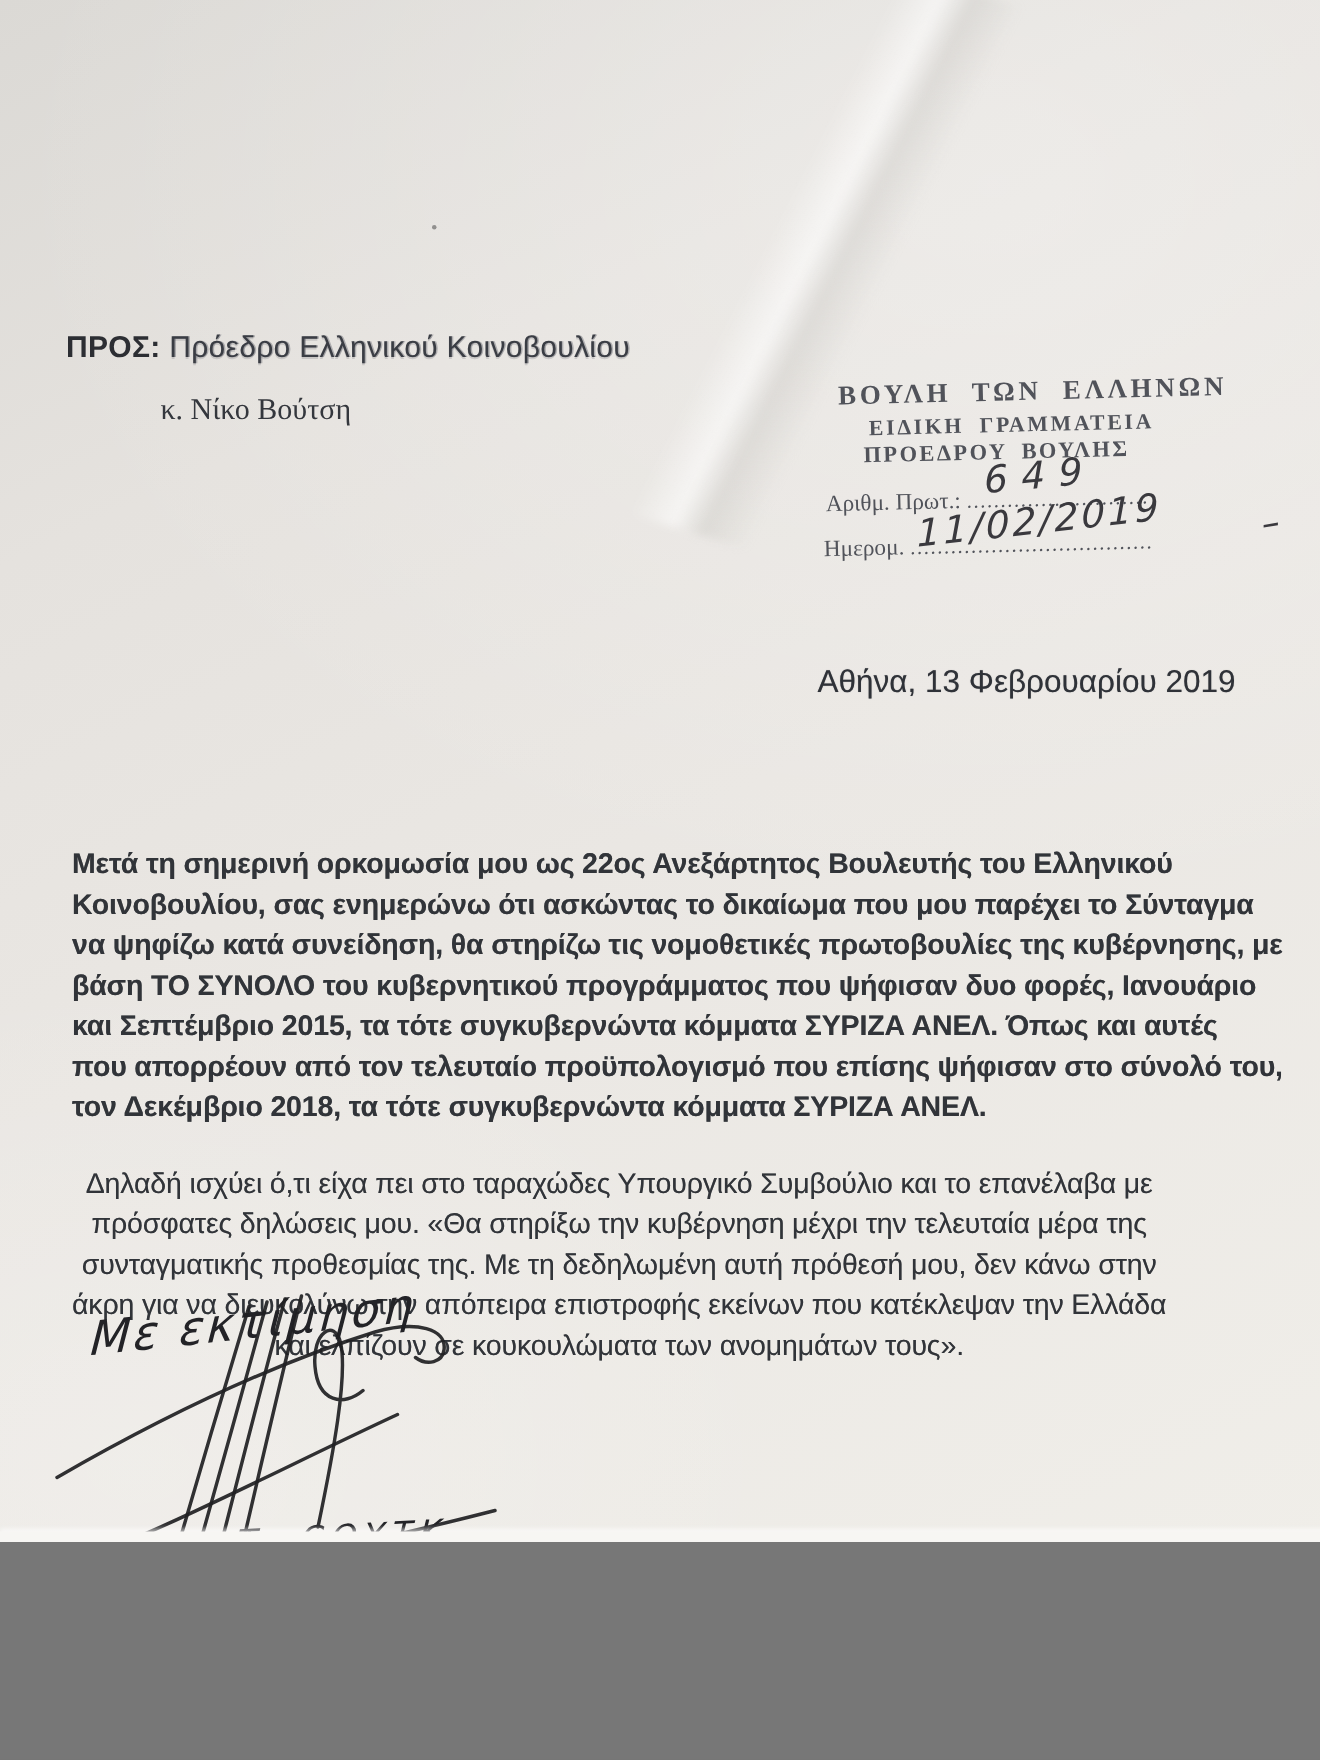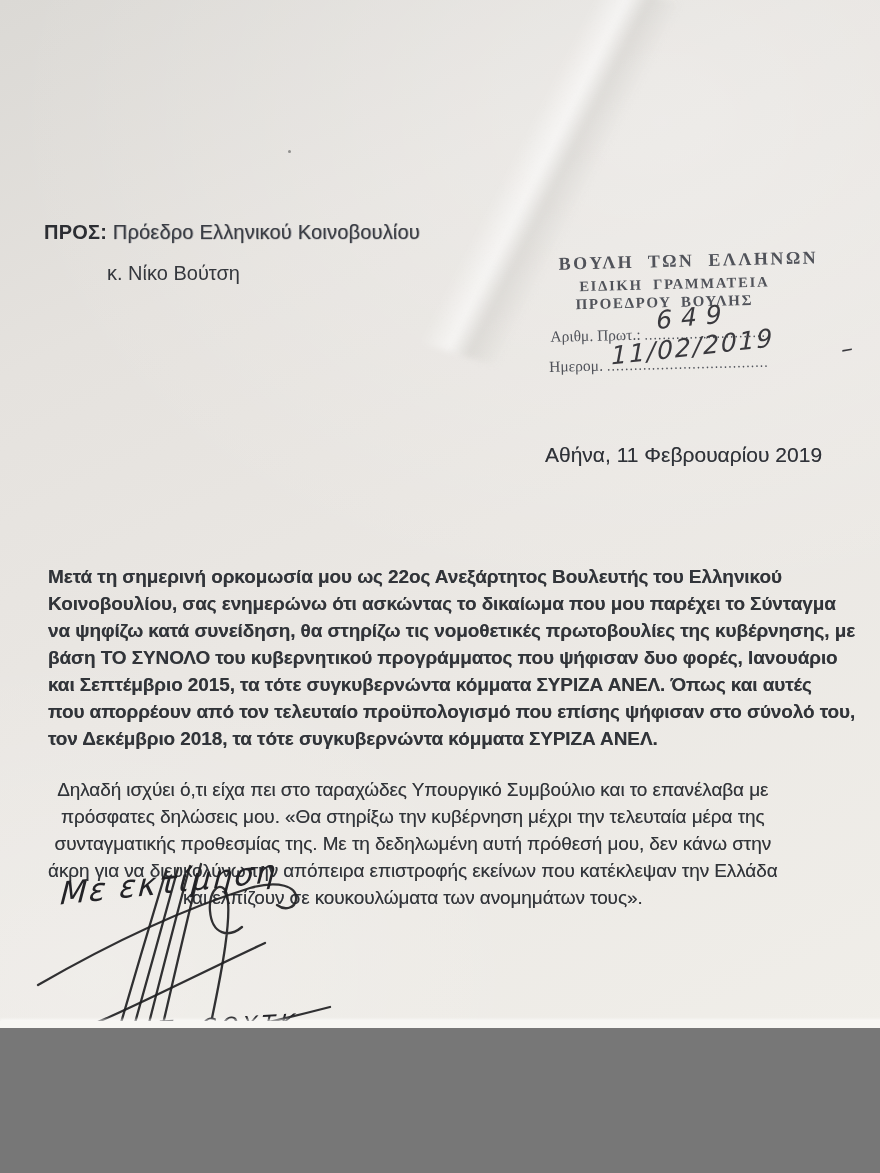--- a/index.html
+++ b/index.html
@@ -23,21 +23,21 @@
     filter:blur(3px);
     pointer-events:none;
   }
   .speck{position:absolute;width:3px;height:3px;border-radius:50%;background:#4a4a4a;opacity:.55;}
   .bottom-strip{position:absolute;left:0;bottom:0;width:100%;height:7px;background:#f7f6f3;box-shadow:0 -2px 3px rgba(255,255,255,.6);}
 
   
   .to-line{position:absolute;left:44px;top:221px;font-size:20px;letter-spacing:.2px;}
   .to-label{font-weight:bold;color:#2c2e33;}
   .ghost{color:#3a3d44;text-shadow:1px 0 0 rgba(70,72,82,.35), 0 1px 0 rgba(70,72,82,.18);}
-  .to-person{position:absolute;left:107px;top:262px;font-size:20px;color:#34373d;}
+  .to-person{position:absolute;left:107px;top:262px;font-size:20px;color:#34373d;font-family:Liberation Serif, serif;}
   .dateline{position:absolute;left:545px;top:443px;font-size:21px;color:#2f3238;text-shadow:0 0 .5px rgba(47,50,56,.5);}
   .salutation{position:absolute;left:50px;top:524px;font-size:20px;color:#303339;}
   .para{
     position:absolute;left:48px;
     font-size:19px;line-height:27px;letter-spacing:-0.1px;
     white-space:pre;color:#313439;
     text-shadow:0 0 .4px rgba(49,52,57,.55);
   }
   .p1{top:563px;font-weight:bold;}
   .p2{top:776px;text-align:center;}
@@ -96,21 +96,21 @@
     <div class="s1">ΒΟΥΛΗ ΤΩΝ ΕΛΛΗΝΩΝ</div>
     <div class="s2">ΕΙΔΙΚΗ ΓΡΑΜΜΑΤΕΙΑ</div>
     <div class="s3">ΠΡΟΕΔΡΟΥ ΒΟΥΛΗΣ</div>
     <div class="field f1"><span>Αριθμ. Πρωτ.:</span>&nbsp;<span class="dots">...........................</span></div>
     <div class="field f2"><span>Ημερομ.</span>&nbsp;<span class="dots">....................................</span></div>
     <div class="hand num">649</div>
     <div class="hand dt">11/02/2019</div>
     <div class="hand dash">–</div>
   </div>
 
-  <div class="dateline">Αθήνα, 11 Φεβρουαρίου 2019</div>
+  <div class="dateline">Αθήνα, 13 Φεβρουαρίου 2019</div>
 
 
   <div class="para p1">Μετά τη σημερινή ορκομωσία μου ως 22ος Ανεξάρτητος Βουλευτής του Ελληνικού
 Κοινοβουλίου, σας ενημερώνω ότι ασκώντας το δικαίωμα που μου παρέχει το Σύνταγμα
 να ψηφίζω κατά συνείδηση, θα στηρίζω τις νομοθετικές πρωτοβουλίες της κυβέρνησης, με
 βάση ΤΟ ΣΥΝΟΛΟ του κυβερνητικού προγράμματος που ψήφισαν δυο φορές, Ιανουάριο
 και Σεπτέμβριο 2015, τα τότε συγκυβερνώντα κόμματα ΣΥΡΙΖΑ ΑΝΕΛ. Όπως και αυτές
 που απορρέουν από τον τελευταίο προϋπολογισμό που επίσης ψήφισαν στο σύνολό του,
 τον Δεκέμβριο 2018, τα τότε συγκυβερνώντα κόμματα ΣΥΡΙΖΑ ΑΝΕΛ.</div>
   <div class="para p2">Δηλαδή ισχύει ό,τι είχα πει στο ταραχώδες Υπουργικό Συμβούλιο και το επανέλαβα με

